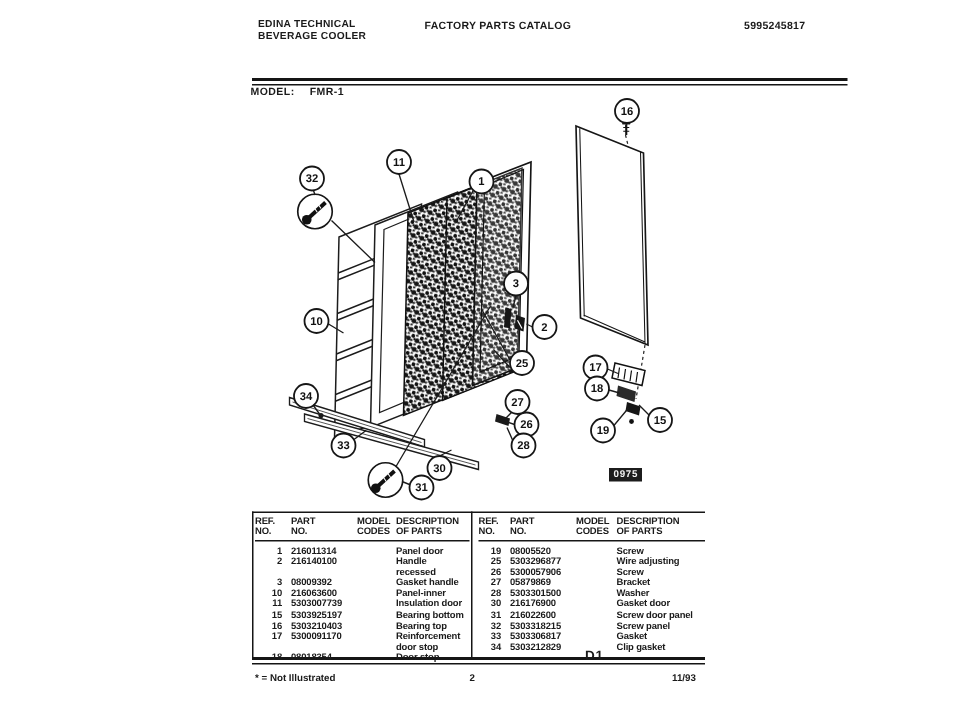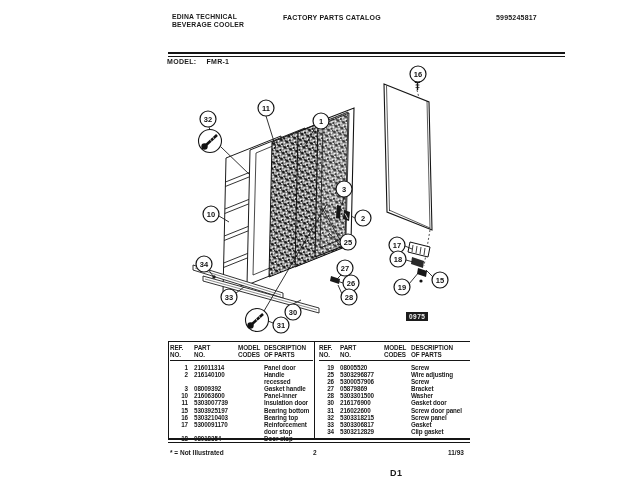--- a/index.html
+++ b/index.html
@@ -340,15 +340,15 @@
       <div class="c-desc">Gasket</div>
       <div class="c-ref">34</div>
       <div class="c-part">5303212829</div>
       <div class="c-codes"></div>
       <div class="c-desc">Clip gasket</div>
     </div>
 
   <div class="abs ftr" style="left:170px;top:449px;">* = Not Illustrated</div>
   <div class="abs ftr" style="left:313px;top:449px;">2</div>
   <div class="abs ftr" style="left:448px;top:449px;">11/93</div>
-  <div class="abs docref" style="left:390px;top:468px;">D1</div>
+  <div class="abs docref" style="left:390px;top:432px;">D1</div>
 
 </div>
 
 </body></html>

